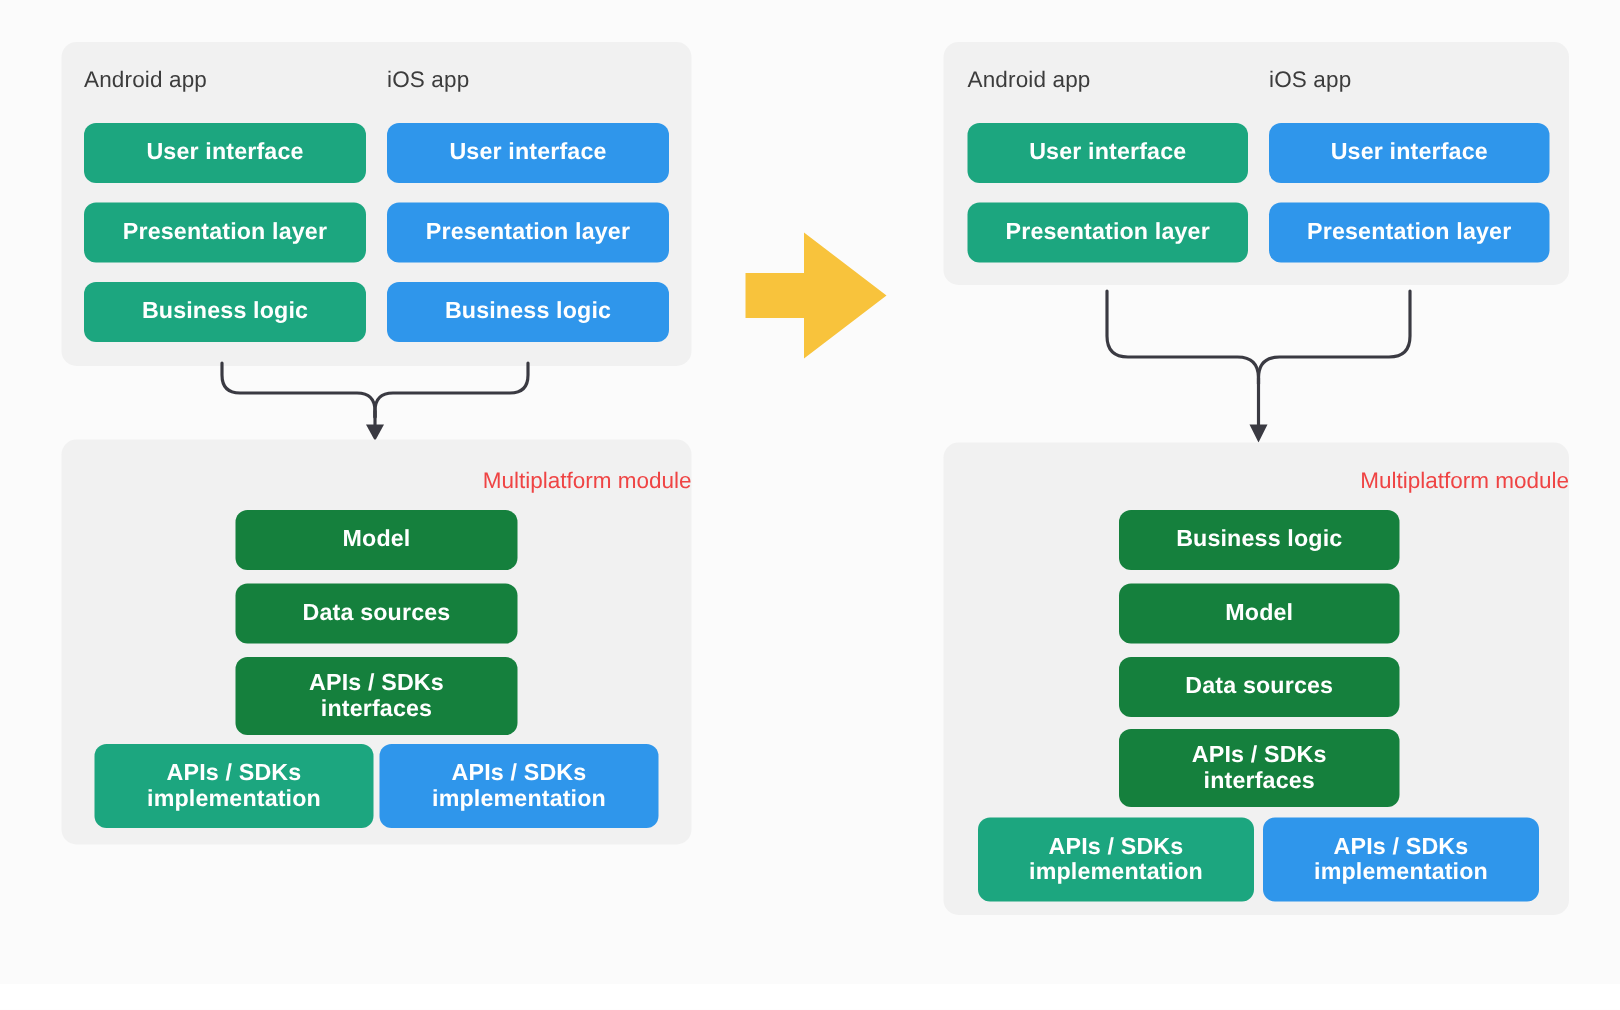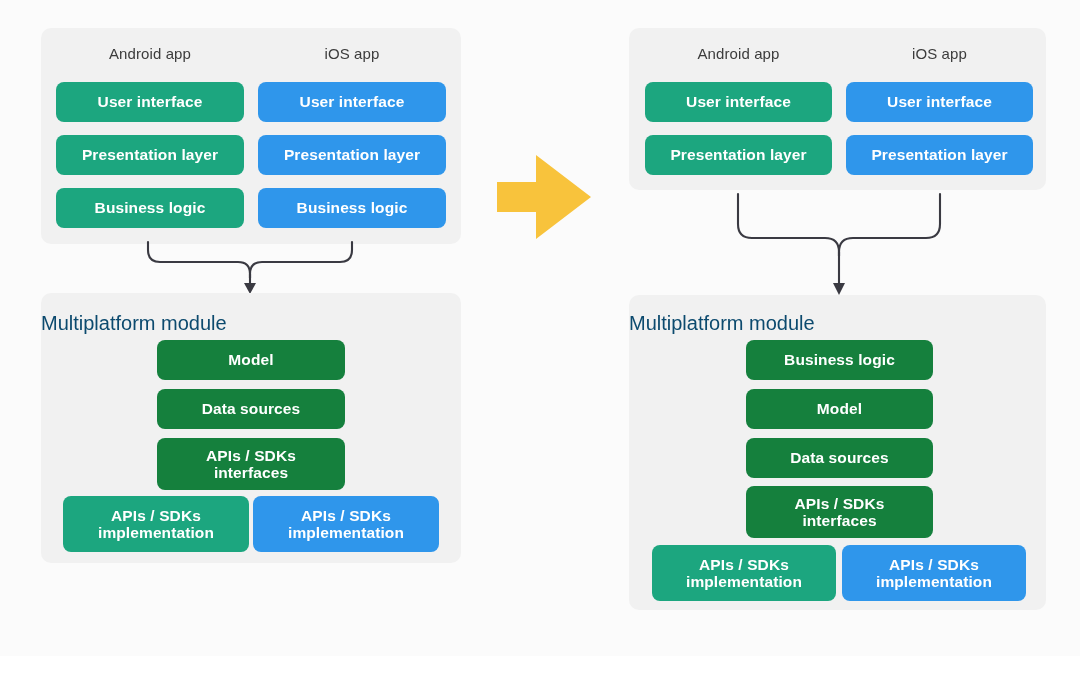--- a/index.html
+++ b/index.html
@@ -24,29 +24,28 @@
     position:absolute;
     background:#f1f1f1;
     border-radius:10px;
   }
 
   
   .col-label{
     position:absolute;
     font-size:15px;
     color:#3c3c3c;
-    text-align:center;
     letter-spacing:.1px;
     white-space:nowrap;
   }
   .module-label{
     position:absolute;
-    font-size:20px;
-    color:#0c4a6e;
-    text-align:left;
+    font-size:15px;
+    color:#ef4444;
+    text-align:right;
     white-space:nowrap;
     width:100%;
     left:0;
   }
 
   
   .blk{
     position:absolute;
     border-radius:8px;
     color:#ffffff;

